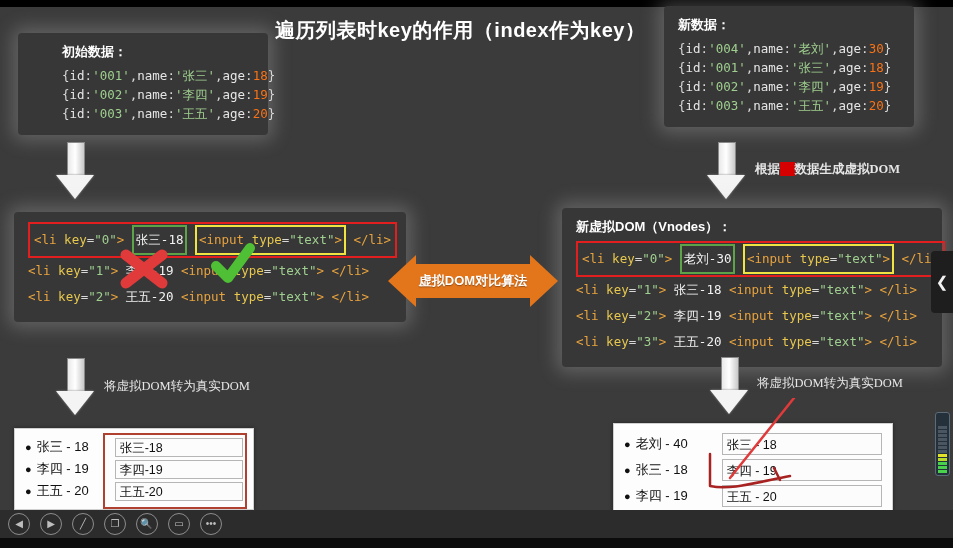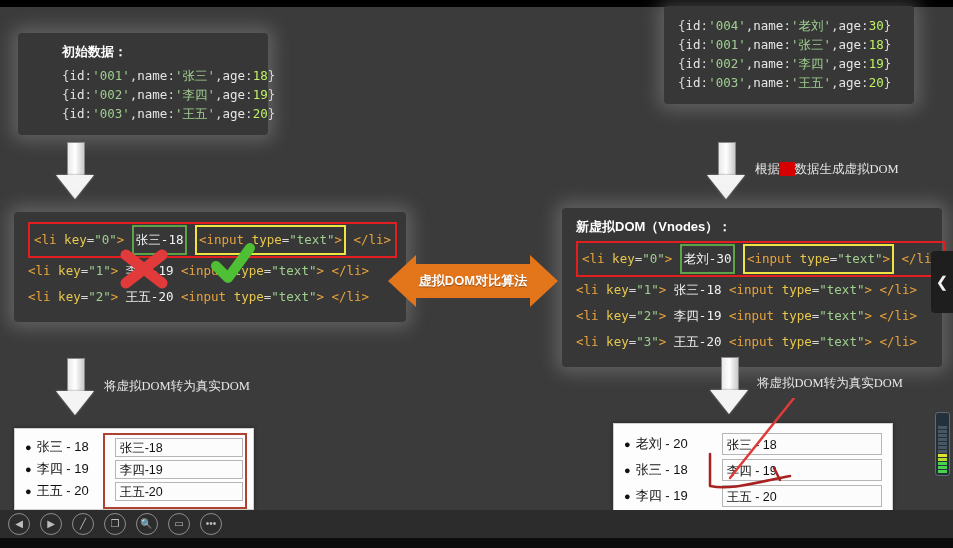--- a/index.html
+++ b/index.html
@@ -36,21 +36,21 @@
   .panel-head{
     color:#fff;font-weight:bold;font-size:13px;margin-bottom:5px;white-space:nowrap;
   }
   .code{
     font-family:"DejaVu Sans Mono","Liberation Mono",monospace;
     font-size:12.5px;line-height:19px;white-space:nowrap;color:#e8e8e8;
   }
   .c-punct{color:#d8d8d8;}
   .c-key{color:#e5e5e5;}
   .c-str{color:#9fcf8f;}
-  .c-num{color:#bef264;}
+  .c-num{color:#f97316;}
   .c-tag{color:#e8a33d;}
   .c-attr{color:#e8c84d;}
   .c-val{color:#9fcf8f;}
   .c-txt{color:#f2f2f2;}
 
   
   #panel-init{left:18px;top:33px;width:250px;padding-left:44px;}
   #panel-new{left:664px;top:6px;width:250px;}
 
   
@@ -174,49 +174,51 @@
     font-family:"Liberation Sans","DejaVu Sans",sans-serif;
   }
 </style>
 </head>
 <body>
 
 <div id="screen">
 
   <div class="bar-top"></div>
 
+  <div class="title">遍历列表时key的作用（index作为key）</div>
 
   <div class="panel" id="panel-init">
     <div class="panel-head">初始数据：</div>
     <div class="code">
       <div class="dataline"><span class="c-punct">{</span><span class="c-key">id</span><span class="c-punct">:</span><span class="c-str">'001'</span><span class="c-punct">,</span><span class="c-key">name</span><span class="c-punct">:</span><span class="c-str">'张三'</span><span class="c-punct">,</span><span class="c-key">age</span><span class="c-punct">:</span><span class="c-num">18</span><span class="c-punct">}</span></div>
       <div class="dataline"><span class="c-punct">{</span><span class="c-key">id</span><span class="c-punct">:</span><span class="c-str">'002'</span><span class="c-punct">,</span><span class="c-key">name</span><span class="c-punct">:</span><span class="c-str">'李四'</span><span class="c-punct">,</span><span class="c-key">age</span><span class="c-punct">:</span><span class="c-num">19</span><span class="c-punct">}</span></div>
       <div class="dataline"><span class="c-punct">{</span><span class="c-key">id</span><span class="c-punct">:</span><span class="c-str">'003'</span><span class="c-punct">,</span><span class="c-key">name</span><span class="c-punct">:</span><span class="c-str">'王五'</span><span class="c-punct">,</span><span class="c-key">age</span><span class="c-punct">:</span><span class="c-num">20</span><span class="c-punct">}</span></div>
     </div>
   </div>
 
   <div class="panel" id="panel-new">
+    <div class="panel-head">新数据：</div>
     <div class="code">
       <div class="dataline"><span class="c-punct">{</span><span class="c-key">id</span><span class="c-punct">:</span><span class="c-str">'004'</span><span class="c-punct">,</span><span class="c-key">name</span><span class="c-punct">:</span><span class="c-str">'老刘'</span><span class="c-punct">,</span><span class="c-key">age</span><span class="c-punct">:</span><span class="c-num">30</span><span class="c-punct">}</span></div>
       <div class="dataline"><span class="c-punct">{</span><span class="c-key">id</span><span class="c-punct">:</span><span class="c-str">'001'</span><span class="c-punct">,</span><span class="c-key">name</span><span class="c-punct">:</span><span class="c-str">'张三'</span><span class="c-punct">,</span><span class="c-key">age</span><span class="c-punct">:</span><span class="c-num">18</span><span class="c-punct">}</span></div>
       <div class="dataline"><span class="c-punct">{</span><span class="c-key">id</span><span class="c-punct">:</span><span class="c-str">'002'</span><span class="c-punct">,</span><span class="c-key">name</span><span class="c-punct">:</span><span class="c-str">'李四'</span><span class="c-punct">,</span><span class="c-key">age</span><span class="c-punct">:</span><span class="c-num">19</span><span class="c-punct">}</span></div>
       <div class="dataline"><span class="c-punct">{</span><span class="c-key">id</span><span class="c-punct">:</span><span class="c-str">'003'</span><span class="c-punct">,</span><span class="c-key">name</span><span class="c-punct">:</span><span class="c-str">'王五'</span><span class="c-punct">,</span><span class="c-key">age</span><span class="c-punct">:</span><span class="c-num">20</span><span class="c-punct">}</span></div>
     </div>
   </div>
 
   <div class="arrow-down" style="left:56px;top:142px;">
     <div class="shaft"></div>
     <div class="head"></div>
   </div>
 
   <div class="arrow-down" style="left:707px;top:142px;">
     <div class="shaft"></div>
     <div class="head"></div>
   </div>
-  <div class="arrow-label" style="left:755px;top:161px;">
+  <div class="arrow-label" style="left:755px;top:161px;font-weight:bold;">
     <span>根据</span><span class="hl-red-char">新</span><span>数据生成虚拟DOM</span>
   </div>
 
   <div class="panel" id="panel-vold">
     <div class="code">
       <div class="vrow"><span class="hl-row"><span class="c-tag">&lt;li</span> <span class="c-attr">key</span><span class="c-punct">=</span><span class="c-val">"0"</span><span class="c-tag">&gt;</span> <span class="hl-green"><span class="c-txt">张三-18</span></span> <span class="hl-yellow"><span class="c-tag">&lt;input</span> <span class="c-attr">type</span><span class="c-punct">=</span><span class="c-val">"text"</span><span class="c-tag">&gt;</span></span> <span class="c-tag">&lt;/li&gt;</span></span></div>
       <div class="vrow"><span class="c-tag">&lt;li</span> <span class="c-attr">key</span><span class="c-punct">=</span><span class="c-val">"1"</span><span class="c-tag">&gt;</span> <span class="c-txt">李四-19</span> <span class="c-tag">&lt;input</span> <span class="c-attr">type</span><span class="c-punct">=</span><span class="c-val">"text"</span><span class="c-tag">&gt;</span> <span class="c-tag">&lt;/li&gt;</span></div>
       <div class="vrow"><span class="c-tag">&lt;li</span> <span class="c-attr">key</span><span class="c-punct">=</span><span class="c-val">"2"</span><span class="c-tag">&gt;</span> <span class="c-txt">王五-20</span> <span class="c-tag">&lt;input</span> <span class="c-attr">type</span><span class="c-punct">=</span><span class="c-val">"text"</span><span class="c-tag">&gt;</span> <span class="c-tag">&lt;/li&gt;</span></div>
     </div>
 
@@ -274,21 +276,21 @@
         <span class="res-bullet">●</span>
         <span class="res-text">王五 - 20</span>
         <span class="res-input">王五-20</span>
       </div>
     <div class="inputs-outline" id="outline-left"></div>
   </div>
 
   <div class="result" id="result-right">
     <div class="res-row">
         <span class="res-bullet">●</span>
-        <span class="res-text">老刘 - 20</span>
+        <span class="res-text">老刘 - 40</span>
         <span class="res-input">张三 - 18</span>
       </div>
     <div class="res-row">
         <span class="res-bullet">●</span>
         <span class="res-text">张三 - 18</span>
         <span class="res-input">李四 - 19</span>
       </div>
     <div class="res-row">
         <span class="res-bullet">●</span>
         <span class="res-text">李四 - 19</span>

